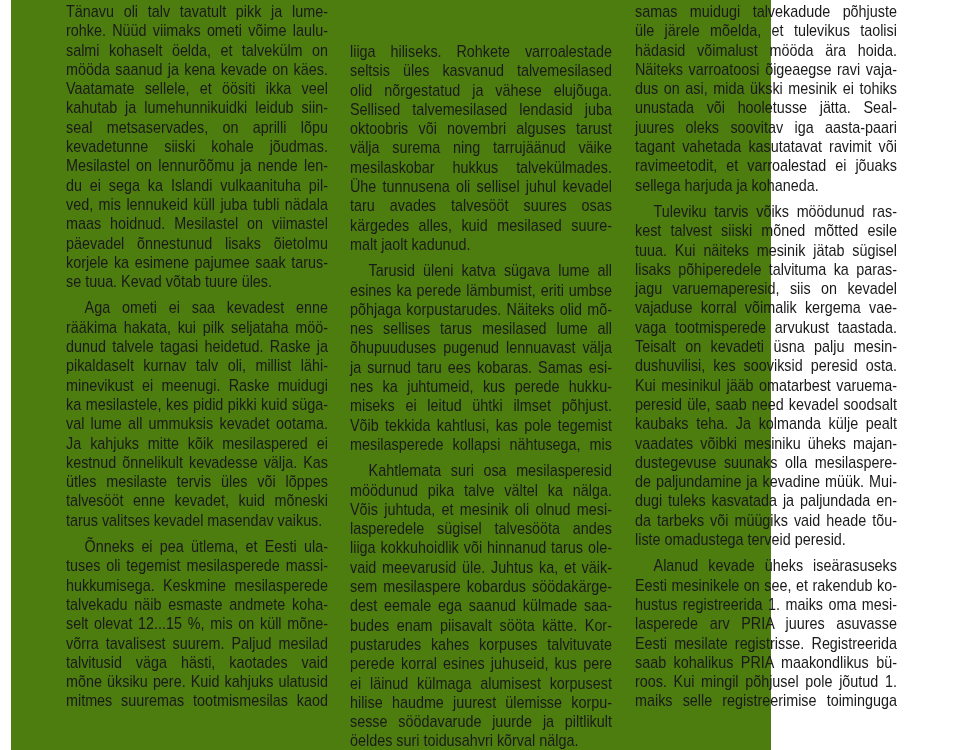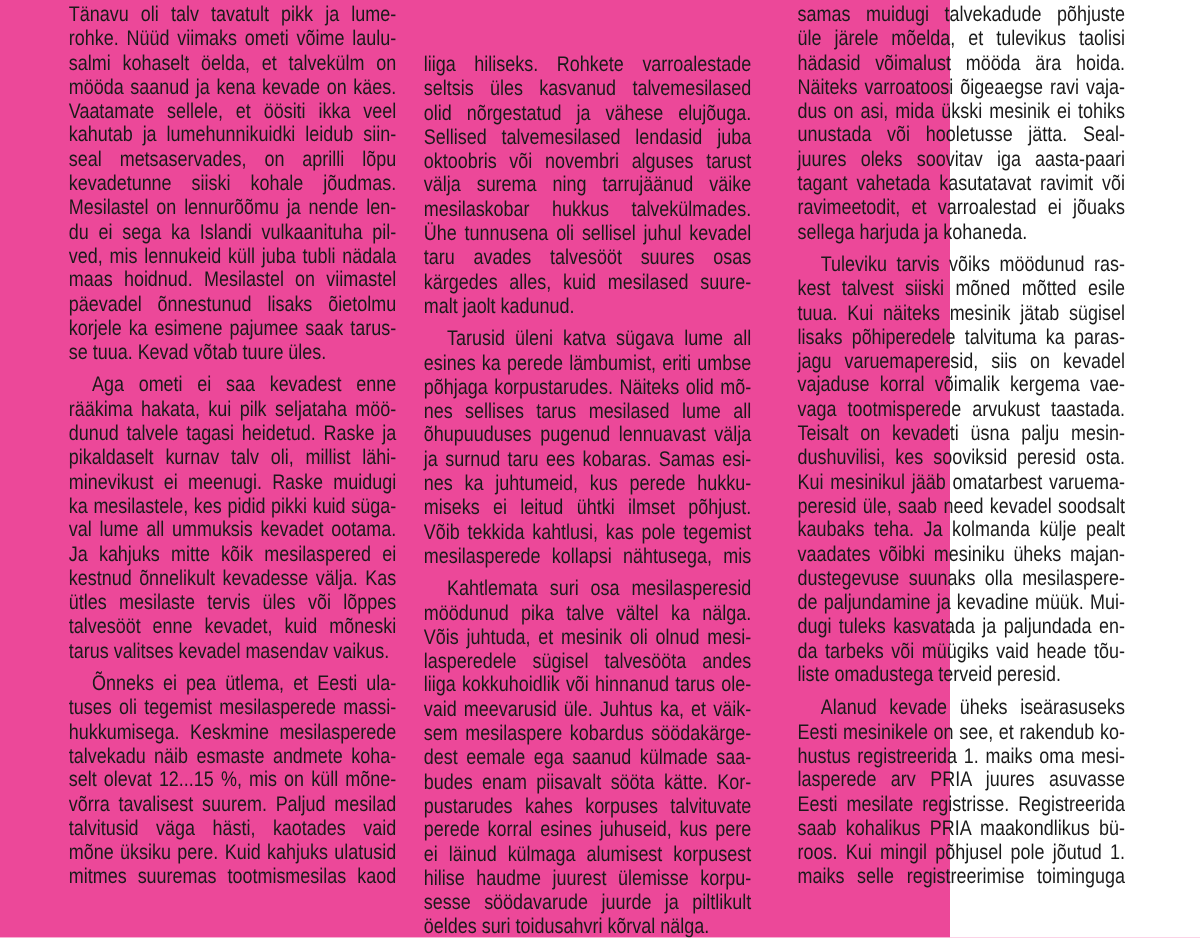--- a/index.html
+++ b/index.html
@@ -1,25 +1,25 @@
 <!DOCTYPE html>
 <html><head>
 <meta charset="utf-8">
 <style>
   html, body { margin: 0; padding: 0; background: #ffffff; }
   body { width: 960px; height: 750px; overflow: hidden; position: relative; }
-  .page { position: absolute; left: 0; top: 0; width: 760px; height: 750px; background: #ec4899; }
+  .page { position: absolute; left: 11px; top: 0; width: 760px; height: 750px; background: #4d7c0f; }
   .col {
     position: absolute; top: 2px; width: 262px;
     font-family: "Liberation Sans", sans-serif;
     font-size: 17px; line-height: 19.3px; color: #1a1a1a;
   }
   .col1 { left: 55px; }
   .col2 { left: 339px; margin-top: 40px; }
-  .col3 { left: 624px; margin-left: 14px; }
+  .col3 { left: 624px; }
   .para { margin: 0 0 7px 0; }
   .line {
     display: block; white-space: nowrap; overflow: visible;
     text-align: justify; text-align-last: justify;
     transform-origin: left center;
   }
   .line.last { text-align-last: left; }
   .line.indent { padding-left: 22px; }
   .squeeze { display: block; width: 310px; transform: scaleX(0.845); transform-origin: left center; }
 </style>

